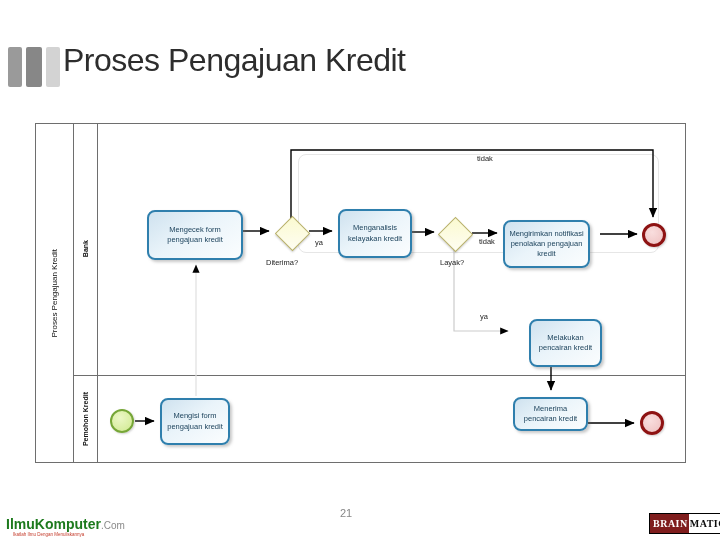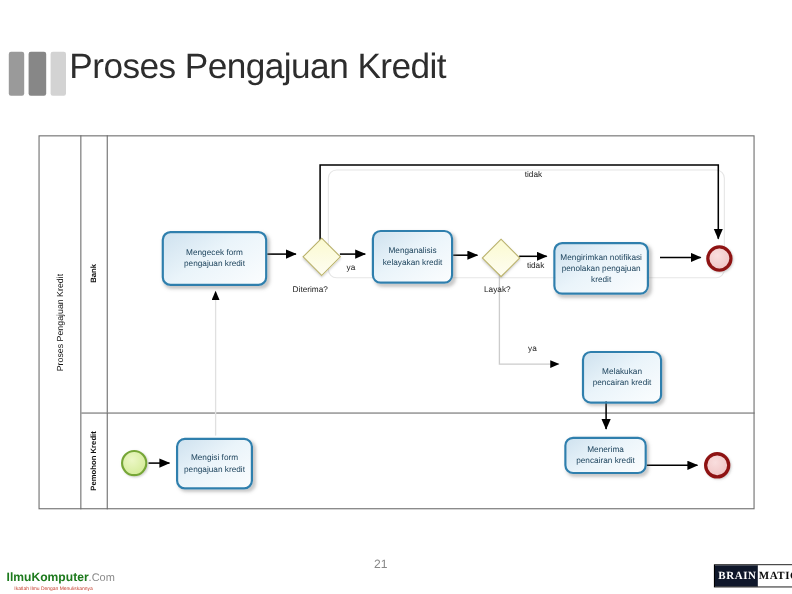--- a/index.html
+++ b/index.html
@@ -71,27 +71,27 @@
   #lbl-ya1{left:315px;top:238px;}
   #lbl-tidak-top{left:477px;top:154px;}
   #lbl-tidak1{left:479px;top:237px;}
   #lbl-ya2{left:480px;top:312px;}
   
   #flows{position:absolute;left:0;top:0;pointer-events:none;}
   
   .page-number{position:absolute;left:340px;top:507px;width:40px;text-align:left;
     font-size:11px;color:#878787;}
   .ilmu{position:absolute;left:6px;top:515px;line-height:1.1;}
-  .ilmu-main{font-size:11px;font-weight:bold;color:#1d7a1d;}
+  .ilmu-main{font-size:14px;font-weight:bold;color:#1d7a1d;}
   .ilmu-suffix{font-size:10px;font-weight:normal;color:#8a8a8a;}
   .ilmu-tag{font-size:4.5px;color:#c43b2a;padding-left:7px;}
   .brainbox{position:absolute;left:649px;top:513px;height:21px;display:flex;
     border:1px solid #000;font-family:"Liberation Serif",serif;font-weight:bold;
     font-size:10px;line-height:1;box-sizing:border-box;}
-  .brain-left{background:#0f172a;color:#fff;display:flex;align-items:center;padding:0 1px 0 3px;letter-spacing:0.5px;}
+  .brain-left{background:#7f1d1d;color:#fff;display:flex;align-items:center;padding:0 1px 0 3px;letter-spacing:0.5px;}
   .brain-right{background:#fff;color:#0c0c0c;display:flex;align-items:center;padding:0 3px 0 1px;letter-spacing:0.5px;}
 </style>
 </head>
 <body>
 
 <div class="accent-sq" id="sq1"></div>
 <div class="accent-sq" id="sq2"></div>
 <div class="accent-sq" id="sq3"></div>
 <div class="slide-title">Proses Pengajuan Kredit</div>
 

